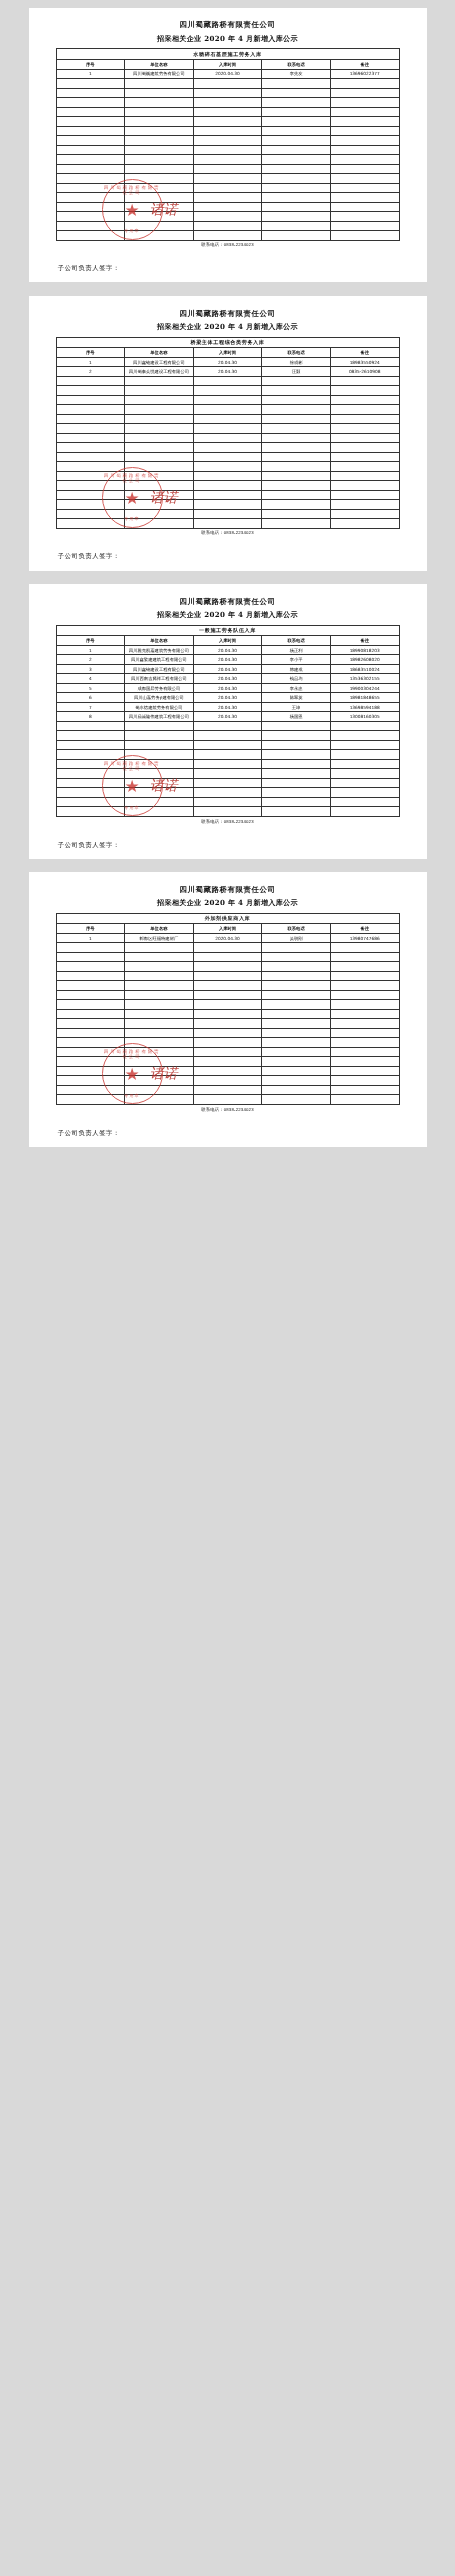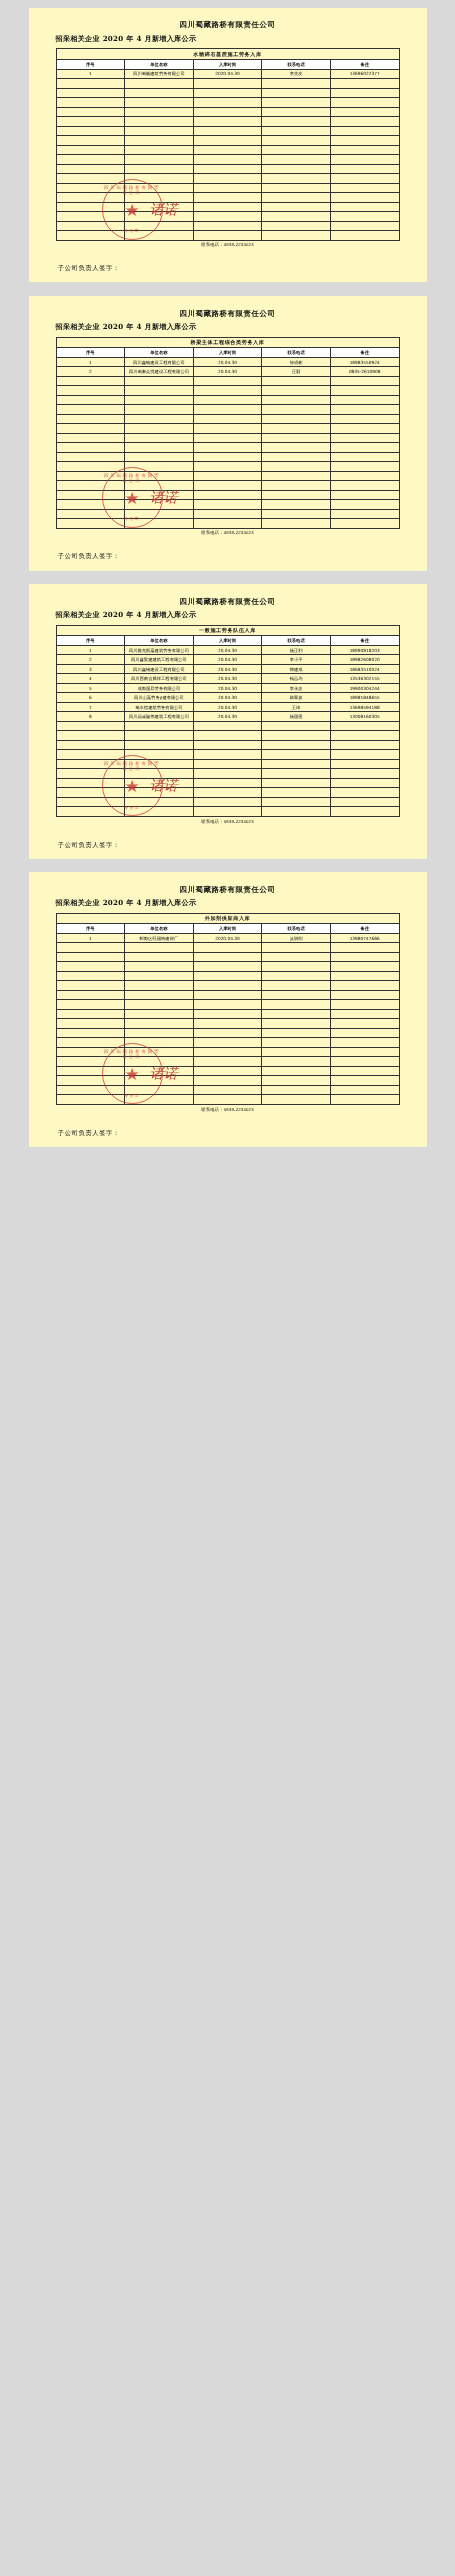--- a/index.html
+++ b/index.html
@@ -10,36 +10,37 @@
   }
   .page-stack {
     width: 455px;
     margin: 0 auto;
     background: #d9d9d9;
     padding: 0;
   }
   .sheet {
     width: 398px;
     margin: 0 auto 13.7px auto;
-    background: #fef9c3;
+    background: #ffffff;
     position: relative;
     box-sizing: border-box;
     padding: 10.2px 27px 5.7px 27px;
   }
   .sheet:first-child { margin-top: 8px; }
   .doc-title {
     text-align: center;
     font-size: 7.4px;
     font-weight: bold;
     letter-spacing: 0.6px;
     color: #111;
     margin: 2.3px 0 3.4px 0;
     font-family: "DejaVu Serif", "Liberation Serif", serif;
   }
   .doc-subtitle {
+    text-align: center;
     font-size: 7.1px;
     font-weight: bold;
     letter-spacing: 0.3px;
     color: #111;
     margin: 0 0 4.6px 0;
     font-family: "DejaVu Serif", "Liberation Serif", serif;
   }
   table.grid {
     border-collapse: collapse;
     width: 100%;

